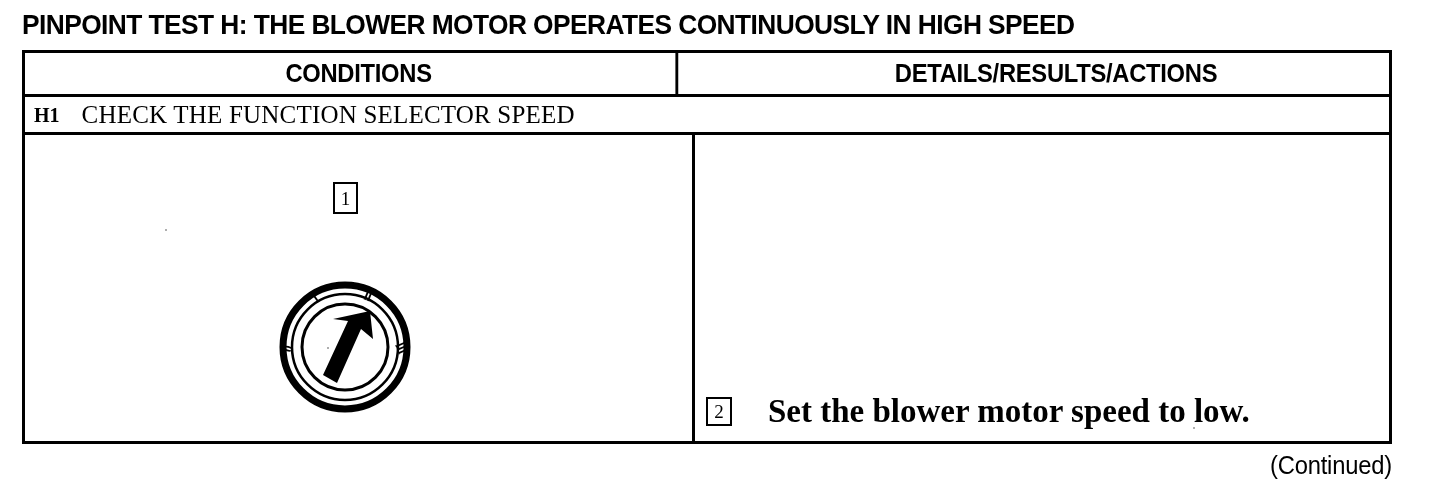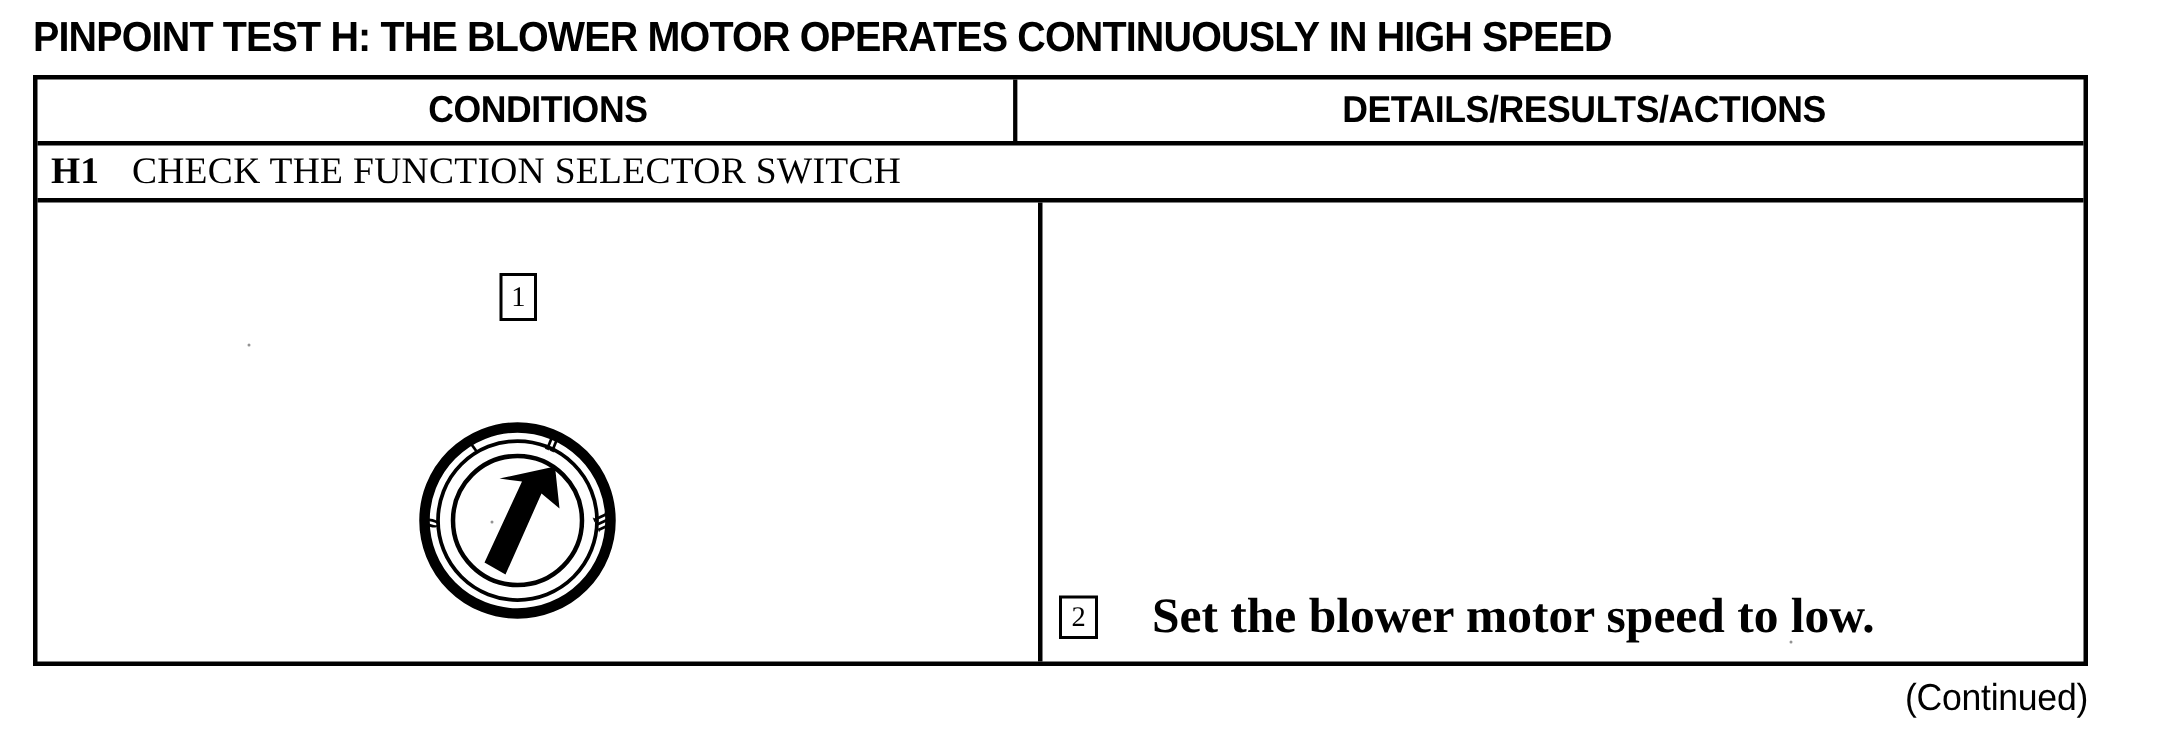--- a/index.html
+++ b/index.html
@@ -89,21 +89,21 @@
     height: 38px;
     box-sizing: border-box;
     border-bottom: 3px solid #000;
     display: flex;
     align-items: center;
     padding-left: 9px;
   }
   .step-id {
     font-family: "Liberation Serif", serif;
     font-weight: bold;
-    font-size: 25px;
+    font-size: 20px;
     line-height: 1;
     margin-right: 22px;
   }
   .step-title {
     font-family: "Liberation Serif", serif;
     font-weight: normal;
     font-size: 25px;
     line-height: 1;
     letter-spacing: 0.2px;
     white-space: nowrap;
@@ -218,21 +218,21 @@
 
 <div class="table-frame">
 
   <div class="row-header">
     <div class="hdr-cell hdr-left">CONDITIONS</div>
     <div class="hdr-cell hdr-right">DETAILS/RESULTS/ACTIONS</div>
   </div>
 
   <div class="row-step">
     <span class="step-id">H1</span>
-    <span class="step-title">CHECK THE FUNCTION SELECTOR SWITCH</span>
+    <span class="step-title">CHECK THE FUNCTION SELECTOR SPEED</span>
   </div>
 
   <div class="row-body">
 
     <div class="body-left">
 
       <div class="callout callout-1">1</div>
 
       <div class="dial-wrap">
         <svg class="dial-svg" width="152" height="152" viewBox="0 0 152 152">

